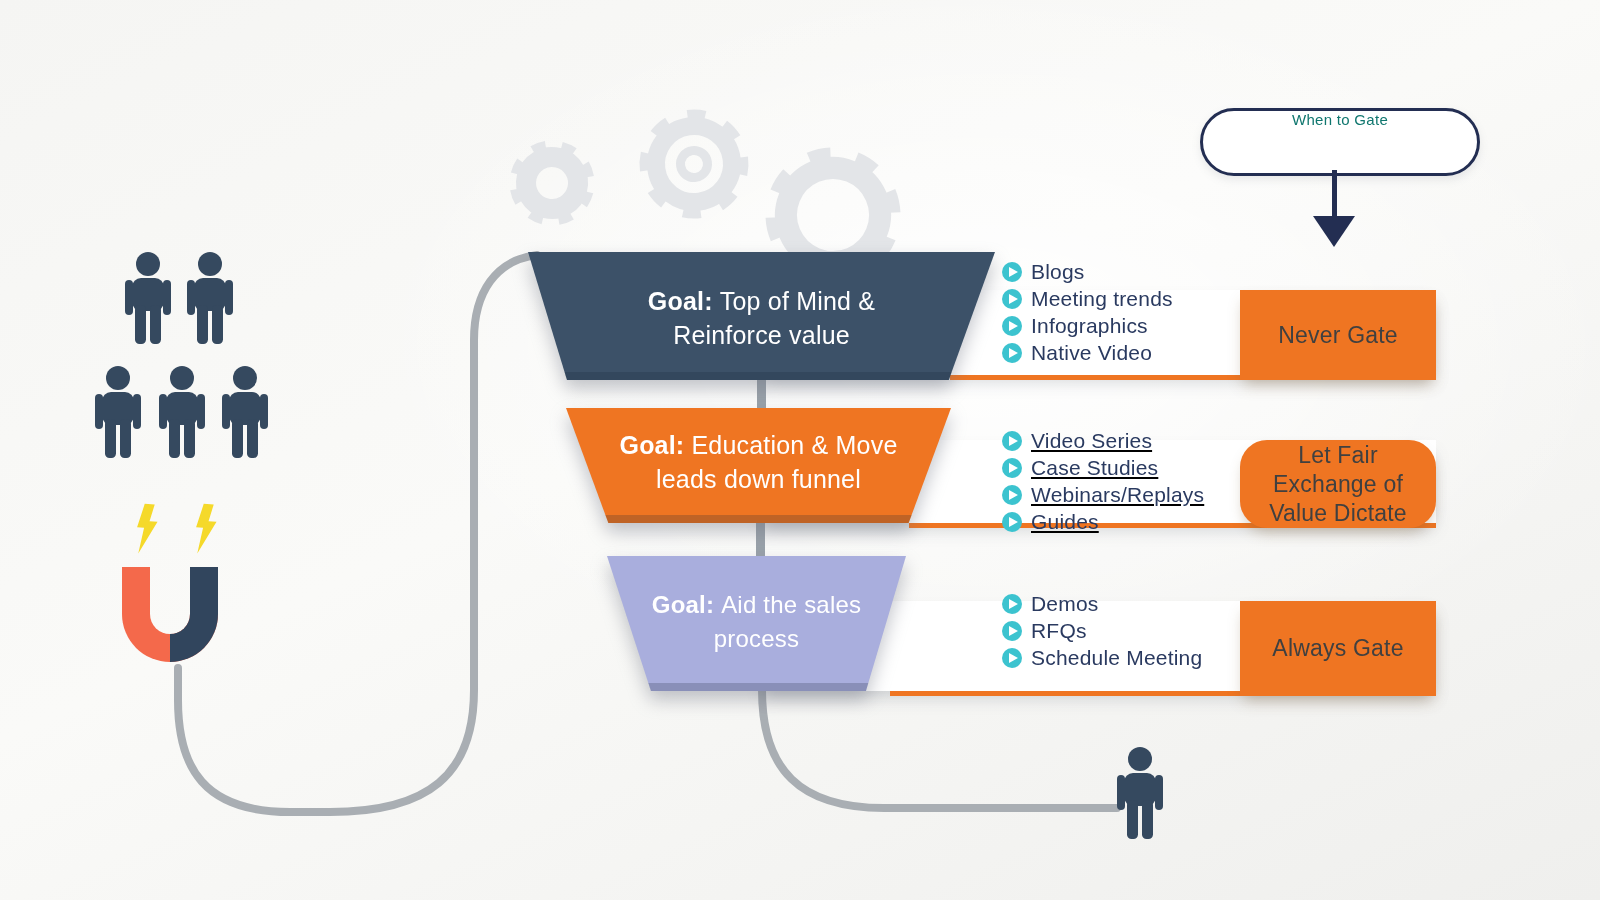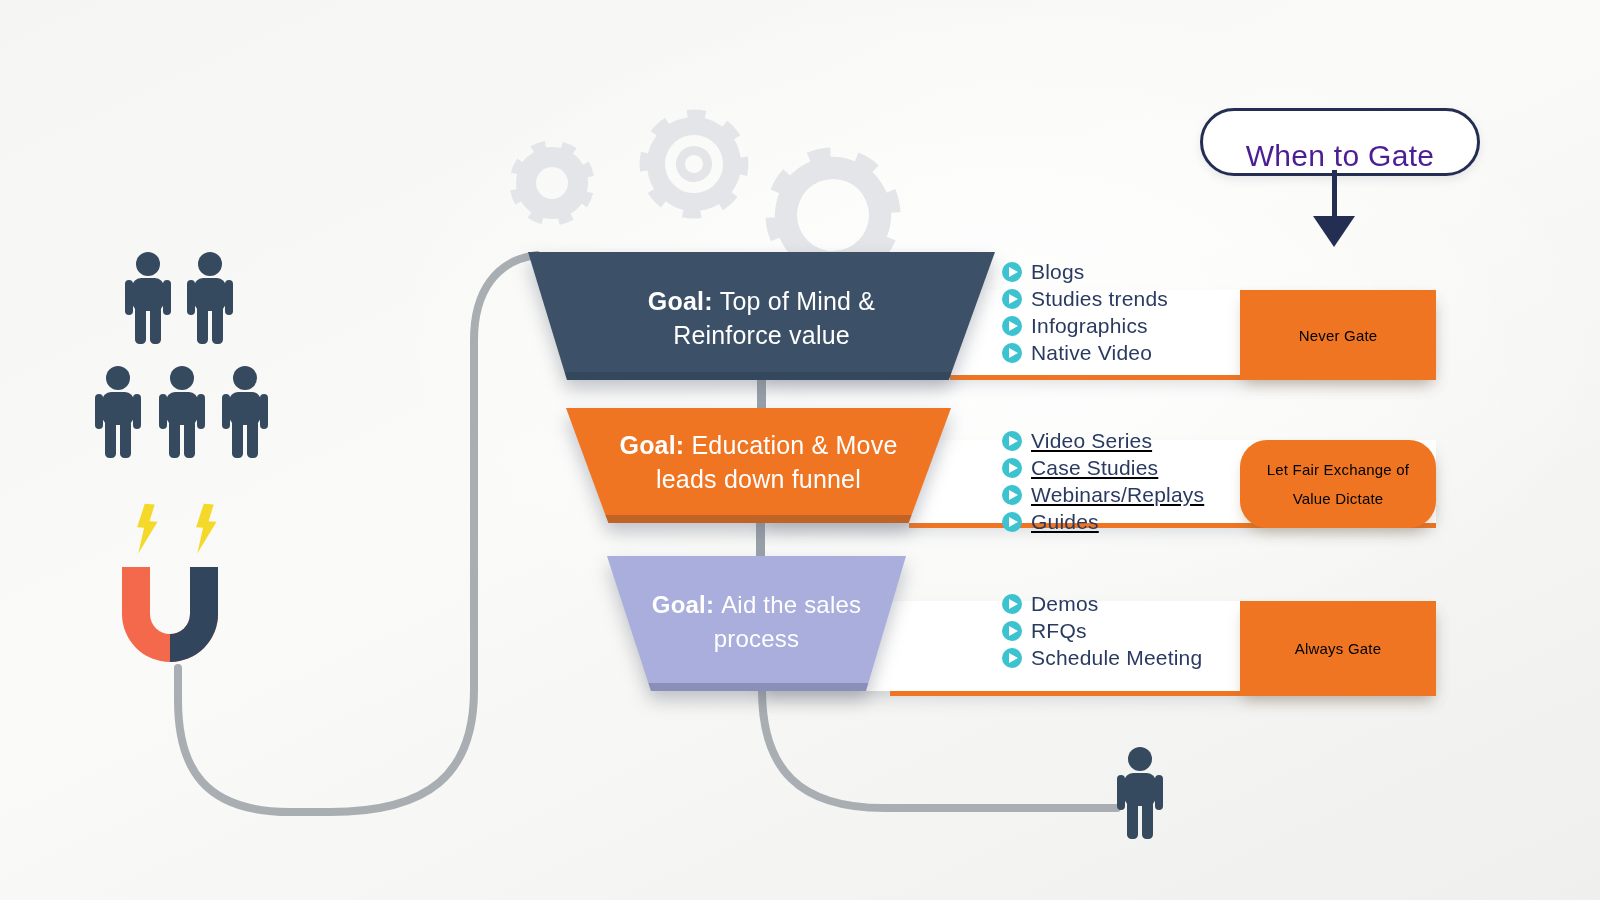--- a/index.html
+++ b/index.html
@@ -18,22 +18,22 @@
   .strip-1{left:760px;top:290px;width:676px;height:85px;}
   .strip-2{left:760px;top:440px;width:676px;height:83px;}
   .strip-3{left:760px;top:601px;width:676px;height:90px;}
   
   .gate-line{height:5px;background:#ef7522;z-index:3;}
   .line-1{left:950px;top:375px;width:486px;}
   .line-2{left:909px;top:523px;width:527px;}
   .line-3{left:890px;top:691px;width:546px;}
   
   .gate-box{
-    background:#ef7522;color:#000000;z-index:4;display:flex;align-items:center;justify-content:center;
-    text-align:center;font-size:15px;line-height:29px;letter-spacing:.2px;
+    background:#ef7522;color:#404040;z-index:4;display:flex;align-items:center;justify-content:center;
+    text-align:center;font-size:23px;line-height:29px;letter-spacing:.2px;
     box-shadow:0 8px 14px -4px rgba(120,90,50,.35);
   }
   .gate-1{left:1240px;top:290px;width:196px;height:90px;}
   .gate-2{left:1240px;top:440px;width:196px;height:88px;border-radius:27px;}
   .gate-3{left:1240px;top:601px;width:196px;height:95px;}
   .gate-box .gate-text{width:166px;}
   
   .tier{z-index:5;color:#fff;text-align:center;
     filter:drop-shadow(0 9px 9px rgba(105,110,125,.40));}
   .tier-shape{width:100%;height:100%;position:relative;}
@@ -58,22 +58,22 @@
   .list-1{left:1002px;top:258px;}
   .list-2{left:1002px;top:427px;text-decoration:underline;}
   .list-3{left:1002px;top:590px;}
   .bullet-list li{display:flex;align-items:center;height:27px;}
   .play-icon{width:20px;height:20px;border-radius:50%;background:#3cc3cf;position:relative;flex:0 0 auto;}
   .play-icon::after{content:"";position:absolute;left:7px;top:5px;width:0;height:0;
     border-left:9px solid #fff;border-top:5px solid transparent;border-bottom:5px solid transparent;}
   .item-label{margin-left:9px;color:#2a3a60;font-size:21px;font-weight:500;letter-spacing:.2px;white-space:nowrap;}
   
   .pill{left:1200px;top:108px;width:274px;height:62px;background:#fff;border:3px solid #232e52;
-    border-radius:34px;z-index:5;display:flex;align-items:flex-end;justify-content:center;
-    color:#4c1d95;font-size:30px;letter-spacing:.3px;box-shadow:0 4px 8px rgba(120,125,140,.15);}
+    border-radius:34px;z-index:5;display:flex;align-items:flex-start;justify-content:center;
+    color:#0f766e;font-size:15px;letter-spacing:.3px;box-shadow:0 4px 8px rgba(120,125,140,.15);}
   .arrow-stem{left:1332px;top:170px;width:5px;height:46px;background:#232e52;z-index:5;}
   .arrow-head{left:1313px;top:216px;width:0;height:0;z-index:5;
     border-left:21px solid transparent;border-right:21px solid transparent;border-top:31px solid #232e52;}
   
   .magnet{left:122px;top:567px;width:96px;height:95px;z-index:2;}
   .magnet-half{position:absolute;left:0;top:0;width:96px;height:95px;box-sizing:border-box;
     border:28px solid #f4694b;border-top:none;border-radius:0 0 50px 50px;}
   .magnet-half.navy{border-color:#31455d;clip-path:inset(0 0 0 50%);}
 </style>
 </head>
@@ -168,21 +168,21 @@
     </div>
   </div>
 
   <ul class="abs bullet-list list-1">
     <li>
         <span class="play-icon"></span>
         <span class="item-label">Blogs</span>
       </li>
     <li>
         <span class="play-icon"></span>
-        <span class="item-label">Studies trends</span>
+        <span class="item-label">Meeting trends</span>
       </li>
     <li>
         <span class="play-icon"></span>
         <span class="item-label">Infographics</span>
       </li>
     <li>
         <span class="play-icon"></span>
         <span class="item-label">Native Video</span>
       </li>
   </ul>

